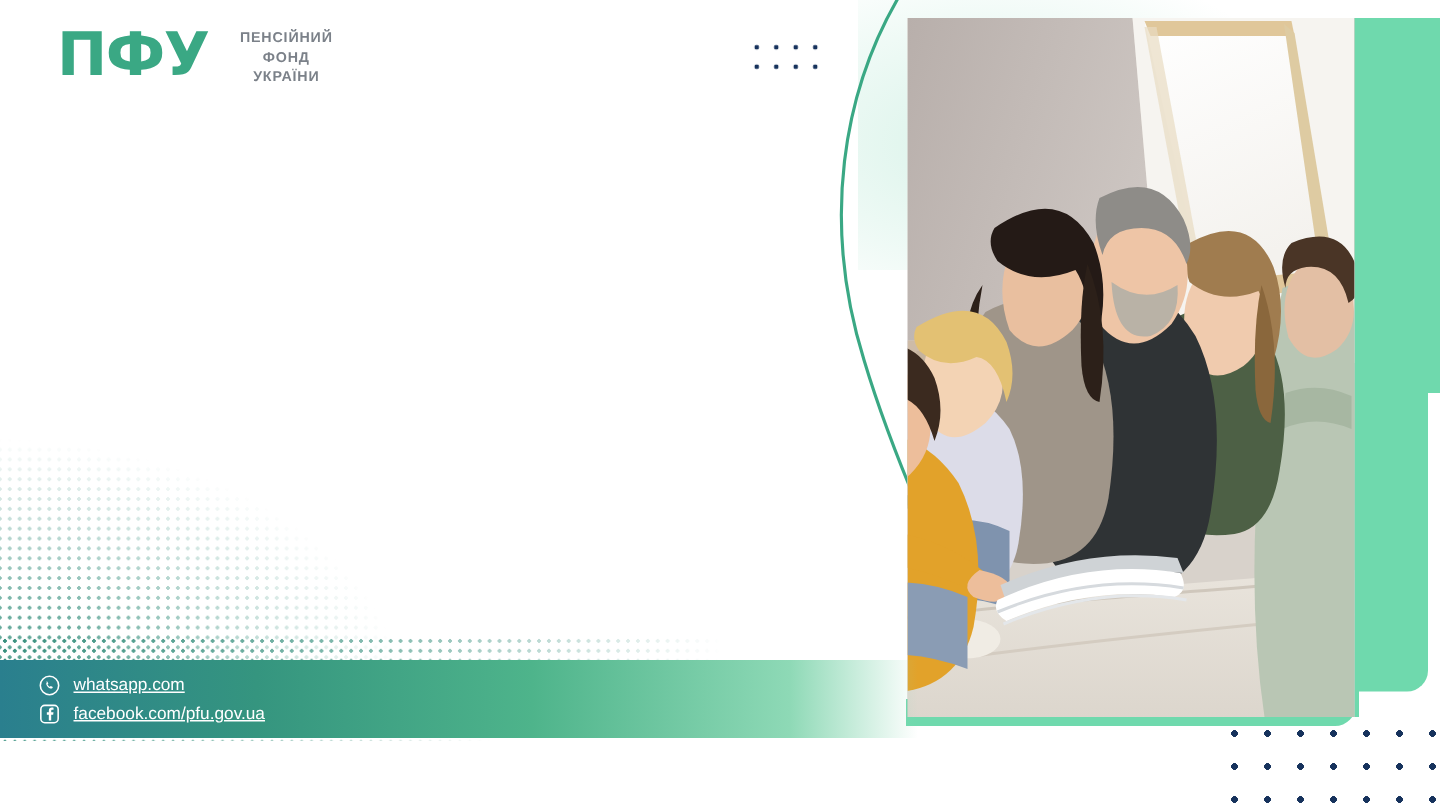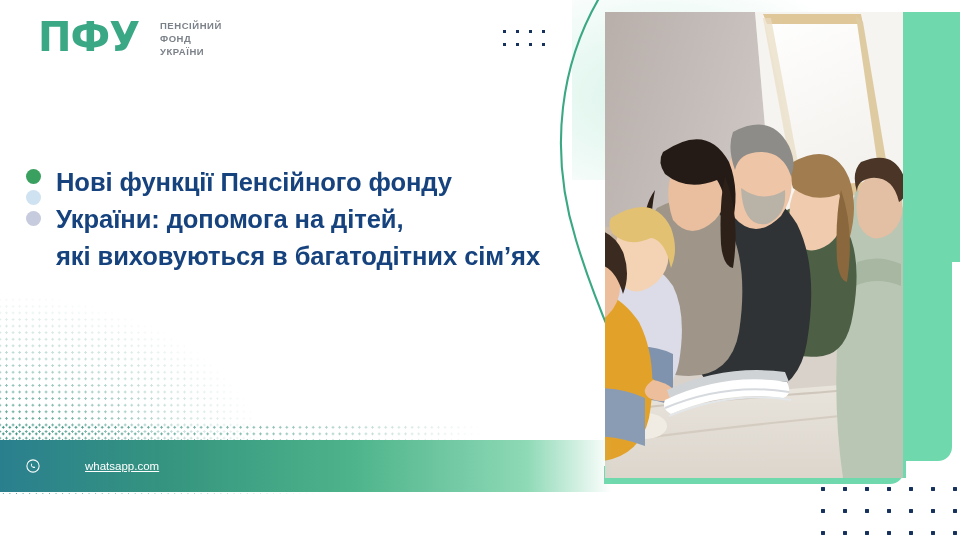--- a/index.html
+++ b/index.html
@@ -91,21 +91,21 @@
   
   .logo { position:absolute; left:38px; top:17px; display:flex; align-items:center; gap:21px; }
   .logo-mark {
     font-family:"DejaVu Sans", sans-serif;
     font-weight:700; font-size:40px; line-height:40px;
     color:#3aa884; letter-spacing:-1px;
   }
   .logo-words {
     display:flex; flex-direction:column; gap:2px;
     font-size:9.5px; font-weight:700; letter-spacing:.55px;
-    color:#7b8189; line-height:11px; padding-top:2px;
+    color:#7b8189; line-height:11px; padding-top:2px;text-align:center;
   }
 
   
   .headline-wrap { position:absolute; left:26px; top:164px; display:flex; gap:15px; }
   .dots-col { display:flex; flex-direction:column; gap:6px; padding-top:5px; }
   .dot { width:15px; height:15px; border-radius:50%; }
   .dot.green { background:#3aa05f; }
   .dot.blue  { background:#cfe2f2; }
   .dot.gray  { background:#c6cbdd; }
   .headline {
@@ -128,21 +128,21 @@
     display:flex; align-items:center;
   }
   .footer-cols { display:flex; width:100%; padding-left:26px; }
   .fcol { display:flex; flex-direction:column; justify-content:center; gap:5px; }
   .fcol.c1 { width:205px; }
   .fcol.c2 { width:160px; }
   .fcol.c3 { width:180px; }
   .fitem { display:flex; align-items:center; gap:9px; color:#ffffff; font-size:11.5px; line-height:14px; white-space:nowrap; }
   .fitem .ico { width:14px; height:14px; flex:0 0 14px; display:flex; align-items:center; justify-content:center; }
   .fitem .ico svg { display:block; }
-  .flabel { font-family:"Liberation Sans", sans-serif;margin-left:36px; }
+  .flabel { font-family:"Liberation Sans", sans-serif; }
 </style>
 </head>
 <body>
 
 <div class="canvas">
 
   <div class="mint-wash"></div>
 
   <svg class="arc-svg" viewBox="0 0 960 540" preserveAspectRatio="none">
     <path d="M604,-10 C560,60 548,150 576,240 C600,320 640,400 672,470" fill="none" stroke="#3aa884" stroke-width="2.1"></path>
@@ -261,46 +261,43 @@
 
   <div class="logo">
     <div class="logo-mark">ПФУ</div>
     <div class="logo-words">
       <span>ПЕНСІЙНИЙ</span>
       <span>ФОНД</span>
       <span>УКРАЇНИ</span>
     </div>
   </div>
 
-  <div class="headline-wrap">
-    <div class="dots-col">
-      <span class="dot green"></span>
-      <span class="dot blue"></span>
-      <span class="dot gray"></span>
-    </div>
-    <div class="headline">
-      <span class="ln">Нові функції Пенсійного фонду</span>
-      <span class="ln">України: допомога на дітей,</span>
-      <span class="ln">які виховуються в багатодітних сім’ях</span>
-    </div>
-  </div>
 
   <div class="footer">
     <div class="footer-cols">
 
       <div class="fcol c1">
         <a class="fitem" href="#">
           <span class="ico">
             <svg viewBox="0 0 16 16" width="14" height="14">
                 <circle cx="8" cy="8" r="7" fill="none" stroke="#fff" stroke-width="1.2"></circle>
                 <path d="M5.6 5.2c.3-.3.7-.2.9.1l.5.9c.1.2.1.4-.1.6l-.3.3c-.1.1-.1.2 0 .4.3.6.8 1.1 1.4 1.4.2.1.3.1.4 0l.3-.3c.2-.2.4-.2.6-.1l.9.5c.3.2.4.6.1.9-.4.4-1 .6-1.6.4-1.4-.4-2.7-1.7-3.1-3.1-.2-.6 0-1.2.4-1.6z" fill="#fff"></path>
               </svg>
           </span>
           <span class="flabel">whatsapp.com</span>
         </a>
+        <a class="fitem" href="#">
+          <span class="ico">
+            <svg viewBox="0 0 16 16" width="14" height="14">
+                <rect x="1.4" y="1.4" width="13.2" height="13.2" rx="3" fill="none" stroke="#fff" stroke-width="1.2"></rect>
+                <path d="M9.3 13V8.5h1.5l.23-1.75H9.3V5.6c0-.5.14-.85.86-.85h.92V3.2c-.16-.02-.71-.07-1.35-.07-1.34 0-2.25.82-2.25 2.32v1.3H5.98V8.5h1.5V13z" fill="#fff"></path>
+              </svg>
+          </span>
+          <span class="flabel">facebook.com/pfu.gov.ua</span>
+        </a>
       </div>
 
 
       <div class="fcol c3">
       </div>
 
     </div>
   </div>
 
 </div>

